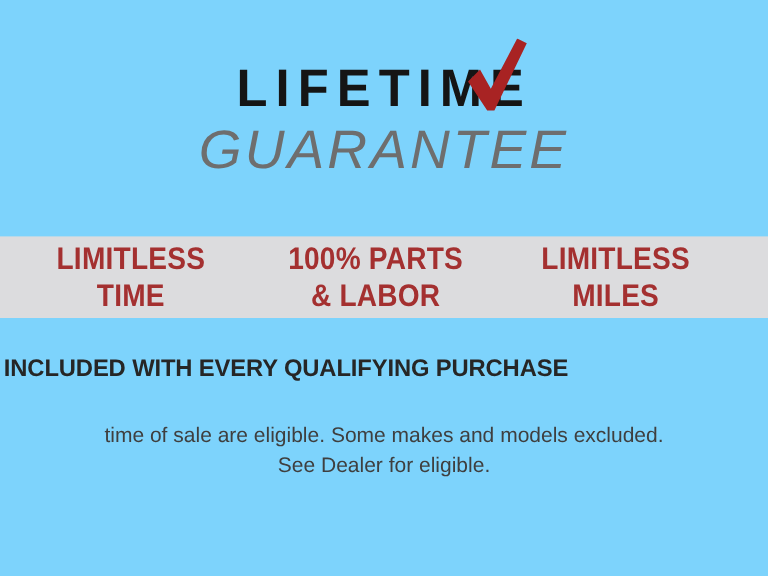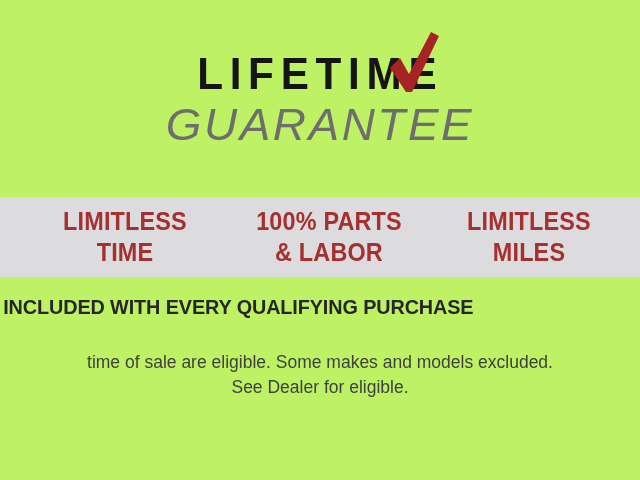--- a/index.html
+++ b/index.html
@@ -12,21 +12,21 @@
     height: 480px;
     overflow: hidden;
     font-family: "Liberation Sans", sans-serif;
     -webkit-font-smoothing: antialiased;
   }
 
   .ad-card {
     position: relative;
     width: 640px;
     height: 480px;
-    background: #bef264;
+    background: #7dd3fc;
   }
 
   
   .logo-block {
     position: absolute;
     top: 52px;
     left: 0;
     width: 640px;
     text-align: center;
   }
@@ -67,26 +67,26 @@
     transform: scaleX(1.02);
     transform-origin: center;
   }
 
   
   .feature-banner {
     position: absolute;
     top: 197px;
     left: 0;
     width: 640px;
-    height: 80px;
+    height: 68px;
     background: #dcdcde;
     display: flex;
     align-items: center;
     box-sizing: border-box;
-    padding: 0 26px;
+    padding: 0 10px;
   }
   .feature-col {
     flex: 0 0 auto;
     text-align: center;
     color: #a43030;
     font-family: "Liberation Sans", sans-serif;
     font-weight: bold;
     font-size: 26px;
     line-height: 1.18;
     letter-spacing: 0.2px;

